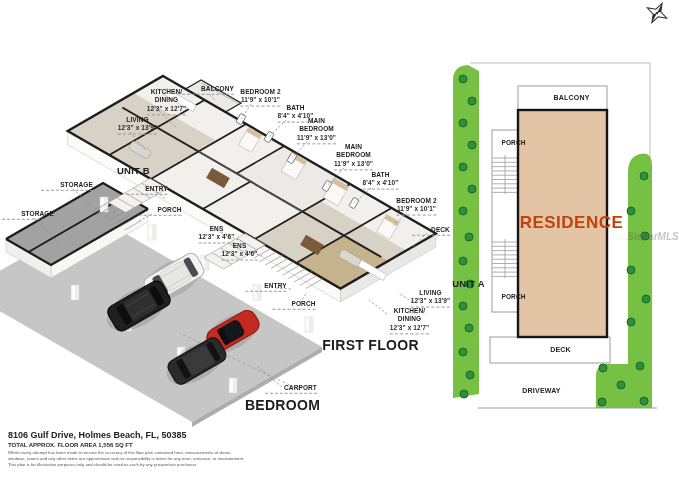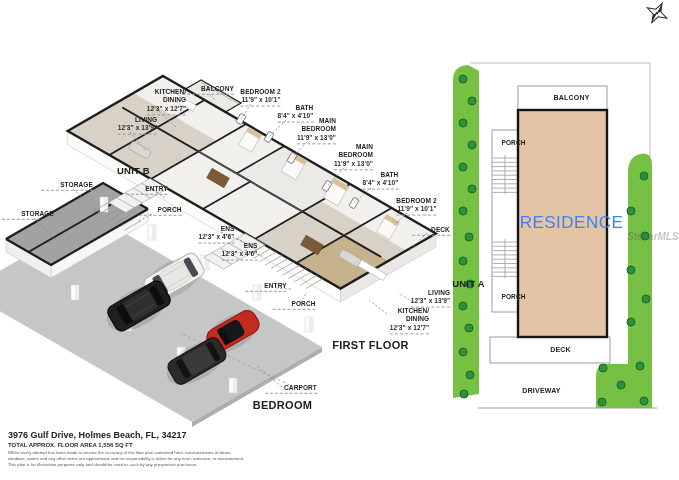--- a/index.html
+++ b/index.html
@@ -1,28 +1,28 @@
 <!DOCTYPE html>
 <html><head>
 <meta charset="utf-8">
 <style>
   html,body{margin:0;padding:0;background:#fff;}
   .stage{position:relative;width:679px;height:480px;background:#ffffff;overflow:hidden;
          font-family:"Liberation Sans",sans-serif;color:#1c1c1c;}
   svg.bg{position:absolute;left:0;top:0;}
-  .lbl{position:absolute;transform:translate(-50%,-50%);text-align:right;
+  .lbl{position:absolute;transform:translate(-50%,-50%);text-align:center;
        font-size:6.5px;font-weight:700;line-height:1.3;white-space:nowrap;color:#1d1d1d;letter-spacing:.1px;padding-left:19px;}
   .lbl span{display:block;}
   .lbl .dims{font-weight:600;color:#2b2b2b;border-bottom:1px dashed #9a9a9a;padding-bottom:1px;}
   .tag{border-bottom:1px dashed #9a9a9a;padding-bottom:1px;}
   .unit{font-size:9.5px;font-weight:700;letter-spacing:.2px;}
-  .big{font-size:11px;font-weight:700;letter-spacing:.3px;}
+  .big{font-size:14px;font-weight:700;letter-spacing:.3px;}
   .site{font-size:7px;font-weight:600;color:#222;letter-spacing:.2px;}
   .site-sm{font-size:6.5px;font-weight:600;color:#222;}
-  .residence{font-size:17px;font-weight:400;letter-spacing:.5px;color:#3b82f6;}
+  .residence{font-size:17px;font-weight:700;letter-spacing:.5px;color:#c2410c;}
   .watermark{position:absolute;left:627px;top:231px;width:54px;overflow:hidden;
              font-size:10px;font-weight:700;font-style:italic;color:rgba(90,90,90,.35);}
   .footer{position:absolute;left:8px;top:430px;}
   .addr{font-size:9px;font-weight:700;color:#222;}
   .area{font-size:6px;font-weight:700;color:#2a2a2a;margin-top:1.5px;}
   .disc{margin-top:1.5px;font-size:8.6px;line-height:1.45;color:#555;width:540px;
         transform:scale(.5);transform-origin:0 0;}
 </style>
 </head>
 <body>
@@ -353,21 +353,21 @@
 
   <div class="lbl site" style="left:562px;top:98px">BALCONY</div>
   <div class="lbl site-sm" style="left:504px;top:143px">PORCH</div>
   <div class="lbl residence" style="left:562px;top:223px">RESIDENCE</div>
   <div class="lbl site-sm" style="left:504px;top:297px">PORCH</div>
   <div class="lbl site" style="left:551px;top:350px">DECK</div>
   <div class="lbl site" style="left:532px;top:391px">DRIVEWAY</div>
   <div class="watermark">StellarMLS</div>
 
   <div class="footer">
-    <div class="addr">3976 Gulf Drive, Holmes Beach, FL, 34217</div>
+    <div class="addr">8106 Gulf Drive, Holmes Beach, FL, 50385</div>
     <div class="area">TOTAL APPROX. FLOOR AREA 1,556 SQ FT</div>
     <div class="disc">
       <div>Whilst every attempt has been made to ensure the accuracy of the floor plan contained here, measurements of doors,</div>
       <div>windows, rooms and any other items are approximate and no responsibility is taken for any error, omission, or misstatement.</div>
       <div>This plan is for illustrative purposes only and should be used as such by any prospective purchaser.</div>
     </div>
   </div>
 
 </div>
 

